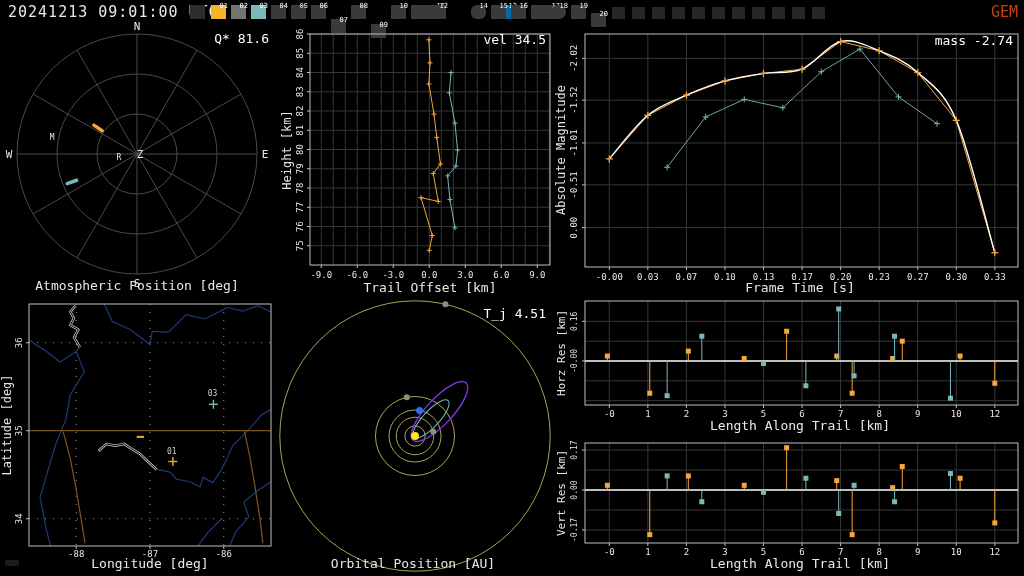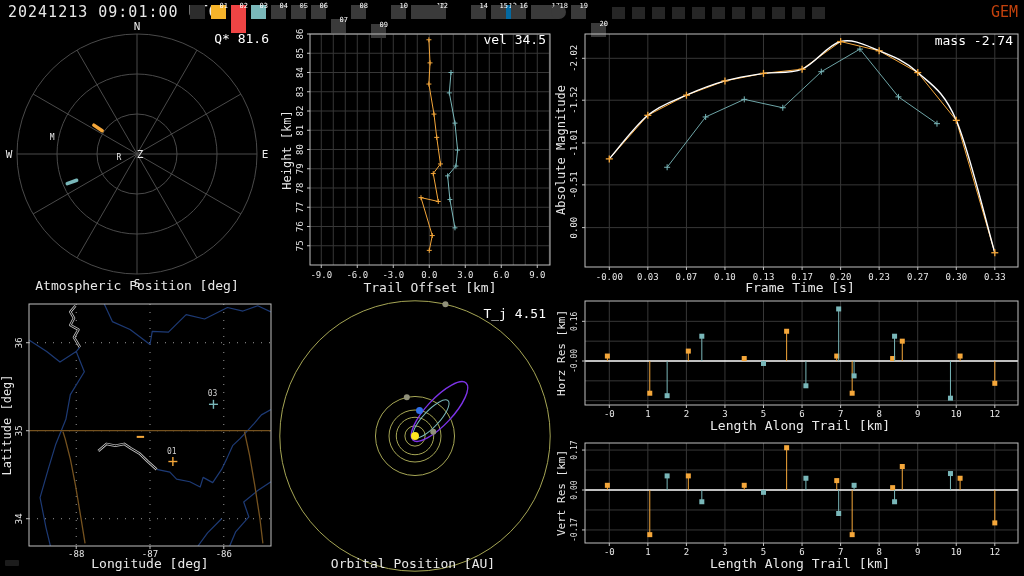--- a/index.html
+++ b/index.html
@@ -17,21 +17,21 @@
 <body>
 
 <div id="app">
   <div id="topbar">
     <span id="timestamp">20241213 09:01:00 UTC</span>
     <div id="frames">
         <div class="fsq" style="left: 190px; top: 5px; width: 15px; height: 14px; background: rgb(44, 44, 44);"></div>
         <div class="fsq" style="left: 211px; top: 5px; width: 15px; height: 14px; background: rgb(245, 179, 42);">
           <div class="lbl">01</div>
         </div>
-        <div class="fsq" style="left: 231px; top: 5px; width: 15px; height: 28px; background: #ef4444;">
+        <div class="fsq" style="left: 231px; top: 5px; width: 15px; height: 14px; background: #737373;">
           <div class="lbl">02</div>
         </div>
         <div class="fsq" style="left: 251px; top: 5px; width: 15px; height: 14px; background: rgb(121, 183, 185);">
           <div class="lbl">03</div>
         </div>
         <div class="fsq" style="left: 271px; top: 5px; width: 15px; height: 14px; background: rgb(58, 58, 58);">
           <div class="lbl">04</div>
         </div>
         <div class="fsq" style="left: 291px; top: 5px; width: 15px; height: 14px; background: rgb(58, 58, 58); font-family: Liberation Mono, monospace;">
           <div class="lbl">05</div>
@@ -53,39 +53,39 @@
         </div>
         <div class="fsq" style="left: 411px; top: 5px; width: 32px; height: 14px; background: rgb(58, 58, 58);">
           <div class="lbl">11</div>
         </div>
         <div class="fsq" style="left: 431px; top: 5px; width: 15px; height: 14px; background: rgb(58, 58, 58);">
           <div class="lbl">12</div>
         </div>
         <div class="fsq" style="left: 476px; top: 5px; width: 15px; height: 14px; background: #0369a1; margin-left: 24px;">
           <div class="lbl">13</div>
         </div>
-        <div class="fsq" style="left: 471px; top: 5px; width: 15px; height: 14px; background: rgb(58, 58, 58);">
+        <div class="fsq" style="left: 471px; top: 5px; width: 15px; height: 14px; background: rgb(58, 58, 58); border-radius: 6px;">
           <div class="lbl">14</div>
         </div>
         <div class="fsq" style="left: 491px; top: 5px; width: 15px; height: 14px; background: rgb(58, 58, 58);">
           <div class="lbl">15</div>
         </div>
         <div class="fsq" style="left: 511px; top: 5px; width: 15px; height: 14px; background: rgb(58, 58, 58);">
           <div class="lbl">16</div>
         </div>
         <div class="fsq" style="left: 531px; top: 5px; width: 15px; height: 14px; background: rgb(58, 58, 58); padding-left: 12px;">
           <div class="lbl">17</div>
         </div>
         <div class="fsq" style="left: 551px; top: 5px; width: 15px; height: 14px; background: rgb(58, 58, 58); border-radius: 7px;">
           <div class="lbl">18</div>
         </div>
         <div class="fsq" style="left: 571px; top: 5px; width: 15px; height: 14px; background: rgb(58, 58, 58);">
           <div class="lbl">19</div>
         </div>
-        <div class="fsq" style="left: 591px; top: 23px; width: 15px; height: 14px; background: rgb(58, 58, 58);">
+        <div class="fsq" style="left: 591px; top: 13px; width: 15px; height: 14px; background: rgb(58, 58, 58);">
           <div class="lbl">20</div>
         </div>
         <div class="fsq" style="left: 612px; top: 7px; width: 13px; height: 12px; background: rgb(38, 38, 38);"></div>
         <div class="fsq" style="left: 632px; top: 7px; width: 13px; height: 12px; background: rgb(38, 38, 38);"></div>
         <div class="fsq" style="left: 652px; top: 7px; width: 13px; height: 12px; background: rgb(38, 38, 38);"></div>
         <div class="fsq" style="left: 672px; top: 7px; width: 13px; height: 12px; background: rgb(38, 38, 38);"></div>
         <div class="fsq" style="left: 692px; top: 7px; width: 13px; height: 12px; background: rgb(38, 38, 38);"></div>
         <div class="fsq" style="left: 712px; top: 7px; width: 13px; height: 12px; background: rgb(38, 38, 38);"></div>
         <div class="fsq" style="left: 732px; top: 7px; width: 13px; height: 12px; background: rgb(38, 38, 38);"></div>
         <div class="fsq" style="left: 752px; top: 7px; width: 13px; height: 12px; background: rgb(38, 38, 38);"></div>

